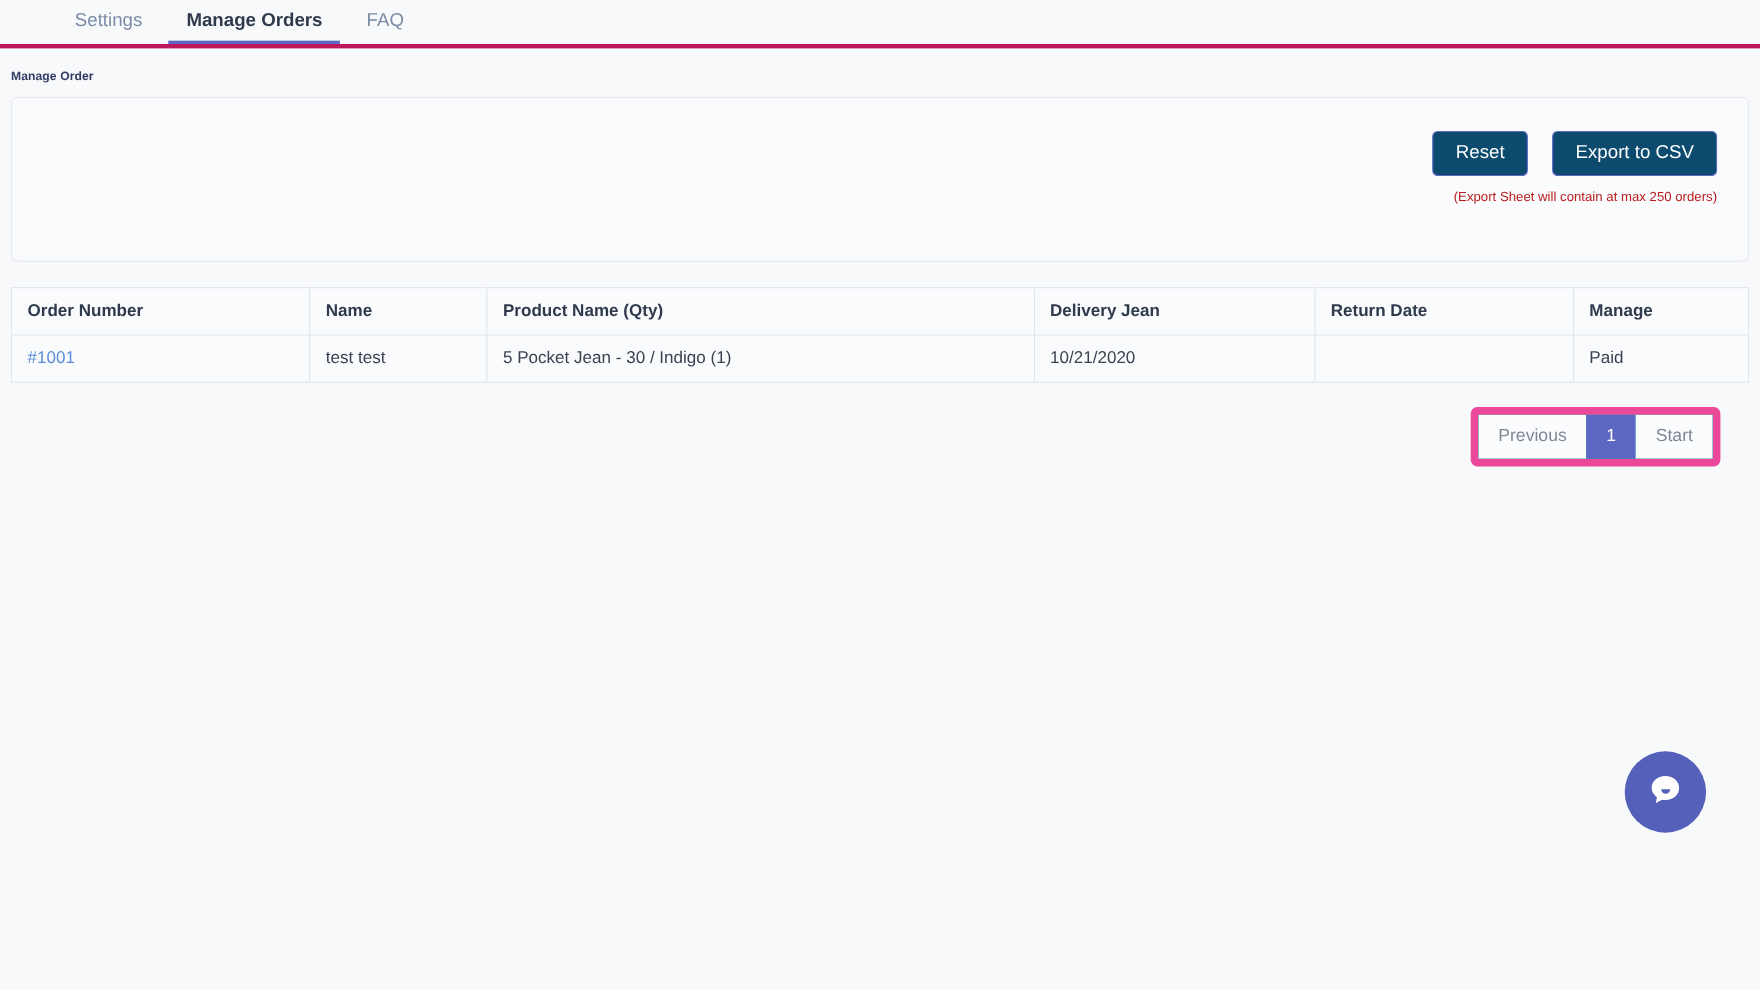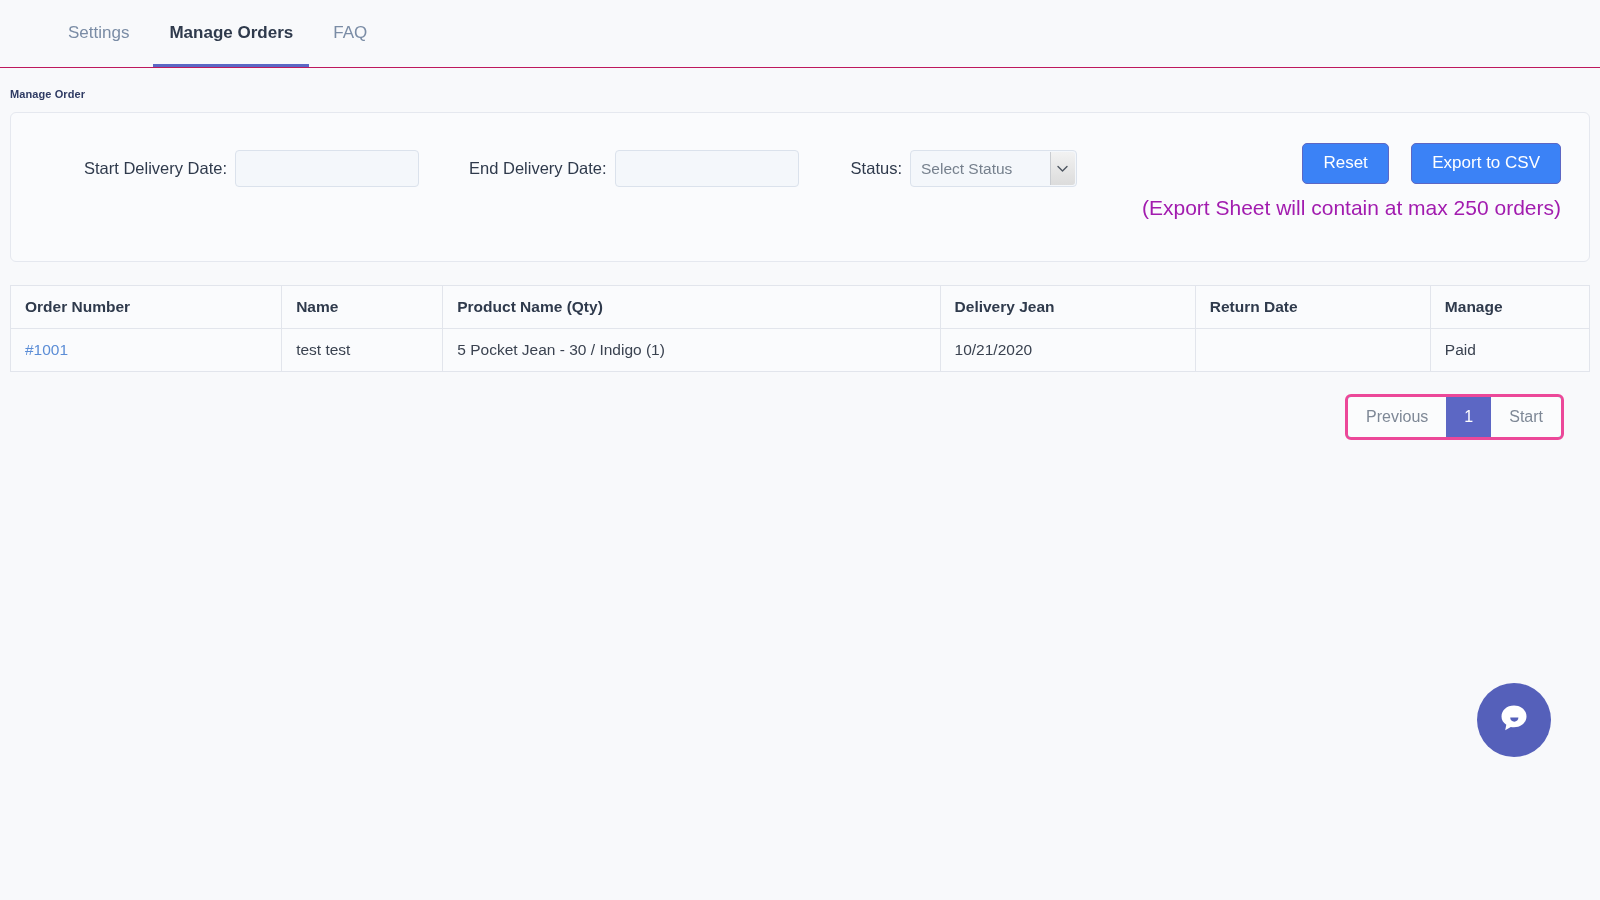--- a/index.html
+++ b/index.html
@@ -7,23 +7,23 @@
     margin: 0; padding: 0;
     width: 1600px; height: 900px;
     background: #f8f9fb;
     font-family: "Liberation Sans", sans-serif;
     color: #333a44;
     overflow: hidden;
   }
 
   
   .tabbar {
-    height: 68px;
+    height: 44px;
     background: #f8f9fb;
-    border-bottom: 1px solid #be185d;
+    border-bottom: 4px solid #be185d;
     display: flex;
     align-items: stretch;
     padding-left: 52px;
   }
   .tab {
     display: flex;
     align-items: center;
     padding: 0 16px;
     margin-right: 8px;
     font-size: 17px;
@@ -114,35 +114,35 @@
 
   
   .actions {
     position: absolute;
     right: 28px;
     top: 30px;
     text-align: right;
   }
   .btn {
     display: inline-block;
-    background: #3b82f6;
+    background: #0c4a6e;
     color: #ffffff;
     border: 1px solid #5c67c4;
     border-radius: 5px;
     font-size: 17px;
     font-family: "Liberation Sans", sans-serif;
     padding: 10px 20px;
     cursor: pointer;
     line-height: 1.1;
   }
   .btn + .btn { margin-left: 18px; }
   .export-note {
     margin-top: 12px;
-    font-size: 21px;
-    color: #a21caf;
+    font-size: 12px;
+    color: #b91c1c;
     white-space: nowrap;
   }
 
   
   .table-wrap { margin: 23px 10px 0 10px; }
   table.orders {
     width: 100%;
     border-collapse: collapse;
     background: #fafbfd;
     border: 1px solid #e2e5ec;
@@ -183,21 +183,21 @@
   .c6 { width: 159px; }
 
   
   .pager-row {
     display: flex;
     justify-content: flex-end;
     padding: 22px 36px 0 0;
   }
   .pager {
     display: flex;
-    border: 3px solid #ec4899;
+    border: 7px solid #ec4899;
     border-radius: 6px;
     overflow: hidden;
     background: #14b8a6;
   }
   .pager .pg {
     font-size: 16px;
     color: #7e8896;
     padding: 10px 18px;
     cursor: pointer;
     background: #fbfcfd;
@@ -236,42 +236,20 @@
   </div>
   <div class="tab">
     <span>FAQ</span>
   </div>
 </div>
 
 <div class="page-title">Manage Order</div>
 
 <div class="filter-card">
 
-  <div class="filter-row">
-
-    <span class="f-label">Start Delivery Date:</span>
-    <input class="date-input" type="text" placeholder="" value="" style="">
-
-    <span class="gap-a"></span>
-
-    <span class="f-label">End Delivery Date:</span>
-    <input class="date-input" type="text" placeholder="" style="">
-
-    <span class="gap-b"></span>
-
-    <span class="f-label">Status:</span>
-    <div class="status-select">
-      <span class="sel-text">Select Status</span>
-      <span class="sel-arrow">
-        <svg width="11" height="8" viewBox="0 0 11 8" aria-hidden="true">
-          <path d="M1 1.5 L5.5 6 L10 1.5" fill="none" stroke="#4d5560" stroke-width="1.4" stroke-linecap="round" stroke-linejoin="round"></path>
-        </svg>
-      </span>
-    </div>
-  </div>
 
   <div class="actions">
     <button class="btn">Reset</button>
     <button class="btn">Export to CSV</button>
     <div class="export-note">(Export Sheet will contain at max 250 orders)</div>
   </div>
 </div>
 
 <div class="table-wrap">
   <table class="orders">

